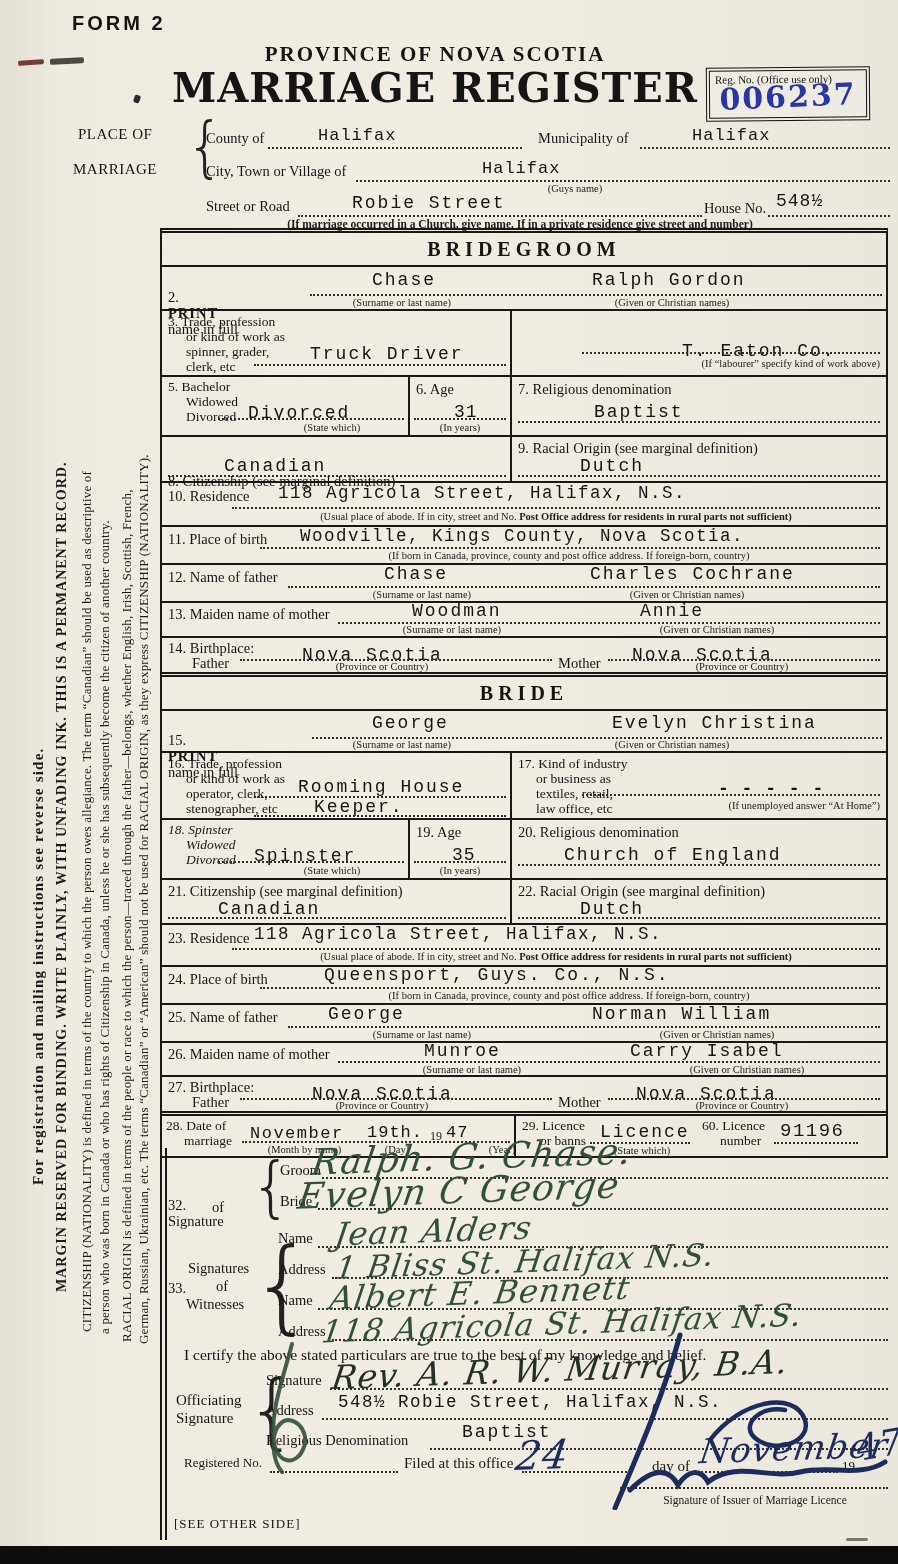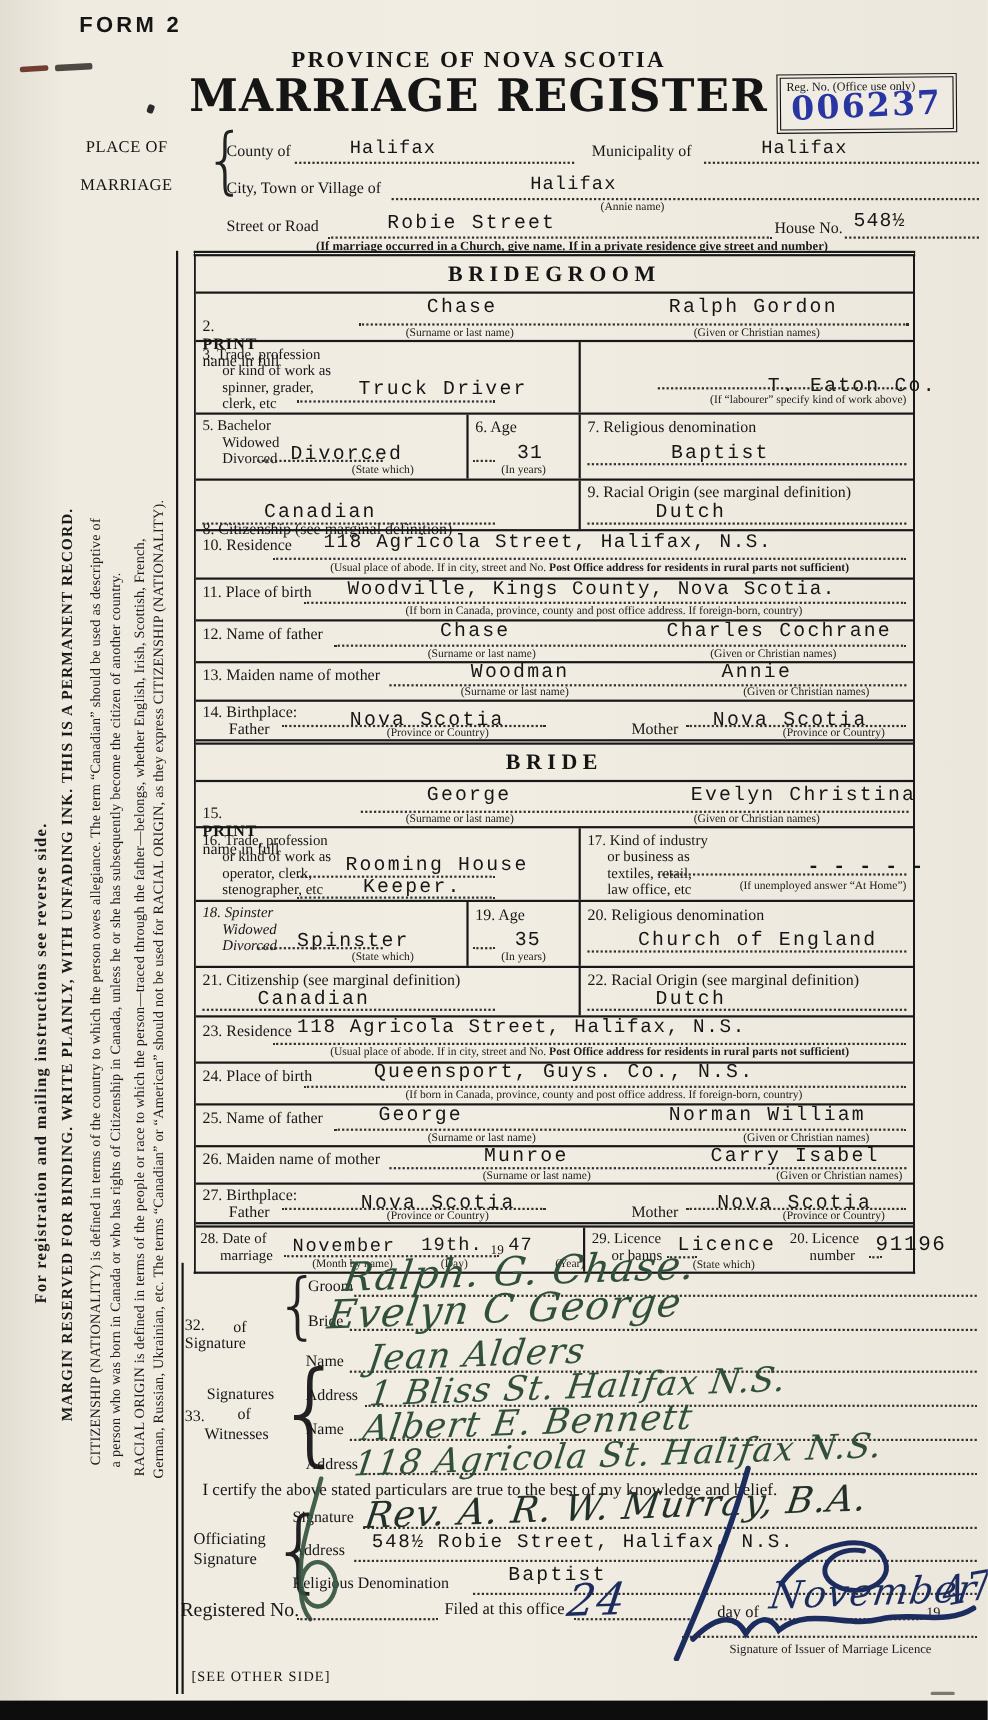--- a/index.html
+++ b/index.html
@@ -60,34 +60,34 @@
 <div class="lbl" style="left:206px;top:130px;">County of</div>
 <div class="dots" style="left:268px;top:147px;width:254px;"></div>
 <div class="typed" style="left:318px;top:126px;">Halifax</div>
 <div class="lbl" style="left:538px;top:130px;">Municipality of</div>
 <div class="dots" style="left:640px;top:147px;width:250px;"></div>
 <div class="typed" style="left:692px;top:126px;">Halifax</div>
 
 <div class="lbl" style="left:206px;top:163px;">City, Town or Village of</div>
 <div class="dots" style="left:356px;top:180px;width:534px;"></div>
 <div class="typed" style="left:482px;top:159px;">Halifax</div>
-<div class="cap" style="left:500px;top:183px;width:150px;">(Annie name)</div>
+<div class="cap" style="left:500px;top:183px;width:150px;">(Guys name)</div>
 
 <div class="lbl" style="left:206px;top:198px;">Street or Road</div>
 <div class="dots" style="left:298px;top:215px;width:404px;"></div>
 <div class="typed" style="left:352px;top:193px;font-size:18px;letter-spacing:2px;">Robie Street</div>
 <div class="lbl" style="left:704px;top:200px;">House No.</div>
 <div class="dots" style="left:768px;top:215px;width:122px;"></div>
 <div class="typed" style="left:776px;top:191px;font-size:18px;">548½</div>
 <div class="cap capb" style="left:240px;top:218px;width:560px;font-size:11.5px;">(If marriage occurred in a Church, give name.   If in a private residence give street and number)</div>
 
 <div class="abs" style="left:160px;top:228px;height:1312px;border-left:2px solid #181818;"></div>
 <div class="abs" style="left:165px;top:1148px;height:392px;border-left:2px solid #181818;"></div>
 
-<div class="abs" style="left:176px;top:228px;width:656px;box-sizing:border-box;border:2px solid #181818;border-top:5px double #181818;">
+<div class="abs" style="left:160px;top:228px;width:728px;box-sizing:border-box;border:2px solid #181818;border-top:5px double #181818;">
 
   <div class="trow" style="height:34px;">
     <div class="sechead" style="top:5px;">BRIDEGROOM</div>
   </div>
 
   <div class="trow" style="height:44px;">
     <div class="lbl" style="left:6px;top:6px;">
       <span>2.</span>
       <b style="letter-spacing:1px;">PRINT</b>
       <span>name in full</span>
@@ -306,21 +306,21 @@
     <div class="typed" style="left:284px;top:7px;">47</div>
     <div class="dots" style="left:80px;right:376px;bottom:13px;"></div>
     <div class="cap" style="left:80px;width:125px;bottom:0;">(Month by name)</div>
     <div class="cap" style="left:205px;width:60px;bottom:0;">(Day)</div>
     <div class="cap" style="left:305px;width:70px;bottom:0;">(Year)</div>
     <div class="lbl hang" style="left:360px;top:2px;font-size:13.5px;line-height:15px;">29.  Licence
 or banns</div>
     <div class="typed" style="left:438px;top:6px;font-size:18px;letter-spacing:2px;">Licence</div>
     <div class="dots" style="left:428px;right:196px;bottom:12px;"></div>
     <div class="cap" style="left:430px;width:100px;bottom:-1px;">(State which)</div>
-    <div class="lbl hang" style="left:540px;top:2px;font-size:13.5px;line-height:15px;">20.  Licence
+    <div class="lbl hang" style="left:540px;top:2px;font-size:13.5px;line-height:15px;">60.  Licence
 number</div>
     <div class="typed" style="left:618px;top:4px;font-size:19px;letter-spacing:1.5px;">91196</div>
     <div class="dots" style="left:612px;right:28px;bottom:12px;"></div>
   </div>
 </div>
 
 <div class="lbl" style="left:168px;top:1181px;">
   <span>32.</span>&nbsp;
   <span>Signature</span>
 </div>
@@ -363,21 +363,21 @@
 <div class="typed" style="left:338px;top:1392px;font-size:17.5px;letter-spacing:1.5px;">548½ Robie Street, Halifax, N.S.</div>
 <div class="dots" style="left:322px;width:566px;top:1418px;"></div>
 <div class="lbl" style="left:266px;top:1432px;">Religious Denomination</div>
 <div class="typed" style="left:462px;top:1422px;font-size:18px;letter-spacing:2px;">Baptist</div>
 <div class="dots" style="left:430px;width:458px;top:1448px;"></div>
 
 <svg class="abs" style="left:252px;top:1342px;" width="75" height="135" viewBox="0 0 75 135">
   <path d="M40,2 C30,40 18,70 22,100 C25,122 45,125 52,105 C58,88 40,70 28,82 C18,92 20,118 30,130" fill="none" stroke="#31503c" stroke-width="4" stroke-linecap="round" opacity=".9"></path>
 </svg>
 
-<div class="lbl" style="left:164px;top:1455px;font-size:18px;">Registered No.</div>
+<div class="lbl" style="left:184px;top:1455px;font-size:13px;">Registered No.</div>
 <div class="dots" style="left:270px;width:128px;top:1471px;"></div>
 <div class="lbl" style="left:404px;top:1455px;font-size:15px;">Filed at this office</div>
 <div class="dots" style="left:522px;width:108px;top:1471px;"></div>
 <div class="hand ink-blue" style="left:516px;top:1432px;font-size:40px;">24</div>
 <div class="lbl" style="left:652px;top:1458px;font-size:15px;">day of</div>
 <div class="dots" style="left:698px;width:140px;top:1471px;"></div>
 <div class="hand ink-blue" style="left:700px;top:1428px;font-size:34px;">November</div>
 <div class="lbl" style="left:842px;top:1458px;font-size:13px;">19</div>
 <div class="hand ink-blue" style="left:856px;top:1424px;font-size:36px;transform:rotate(-10deg);">47</div>
 

